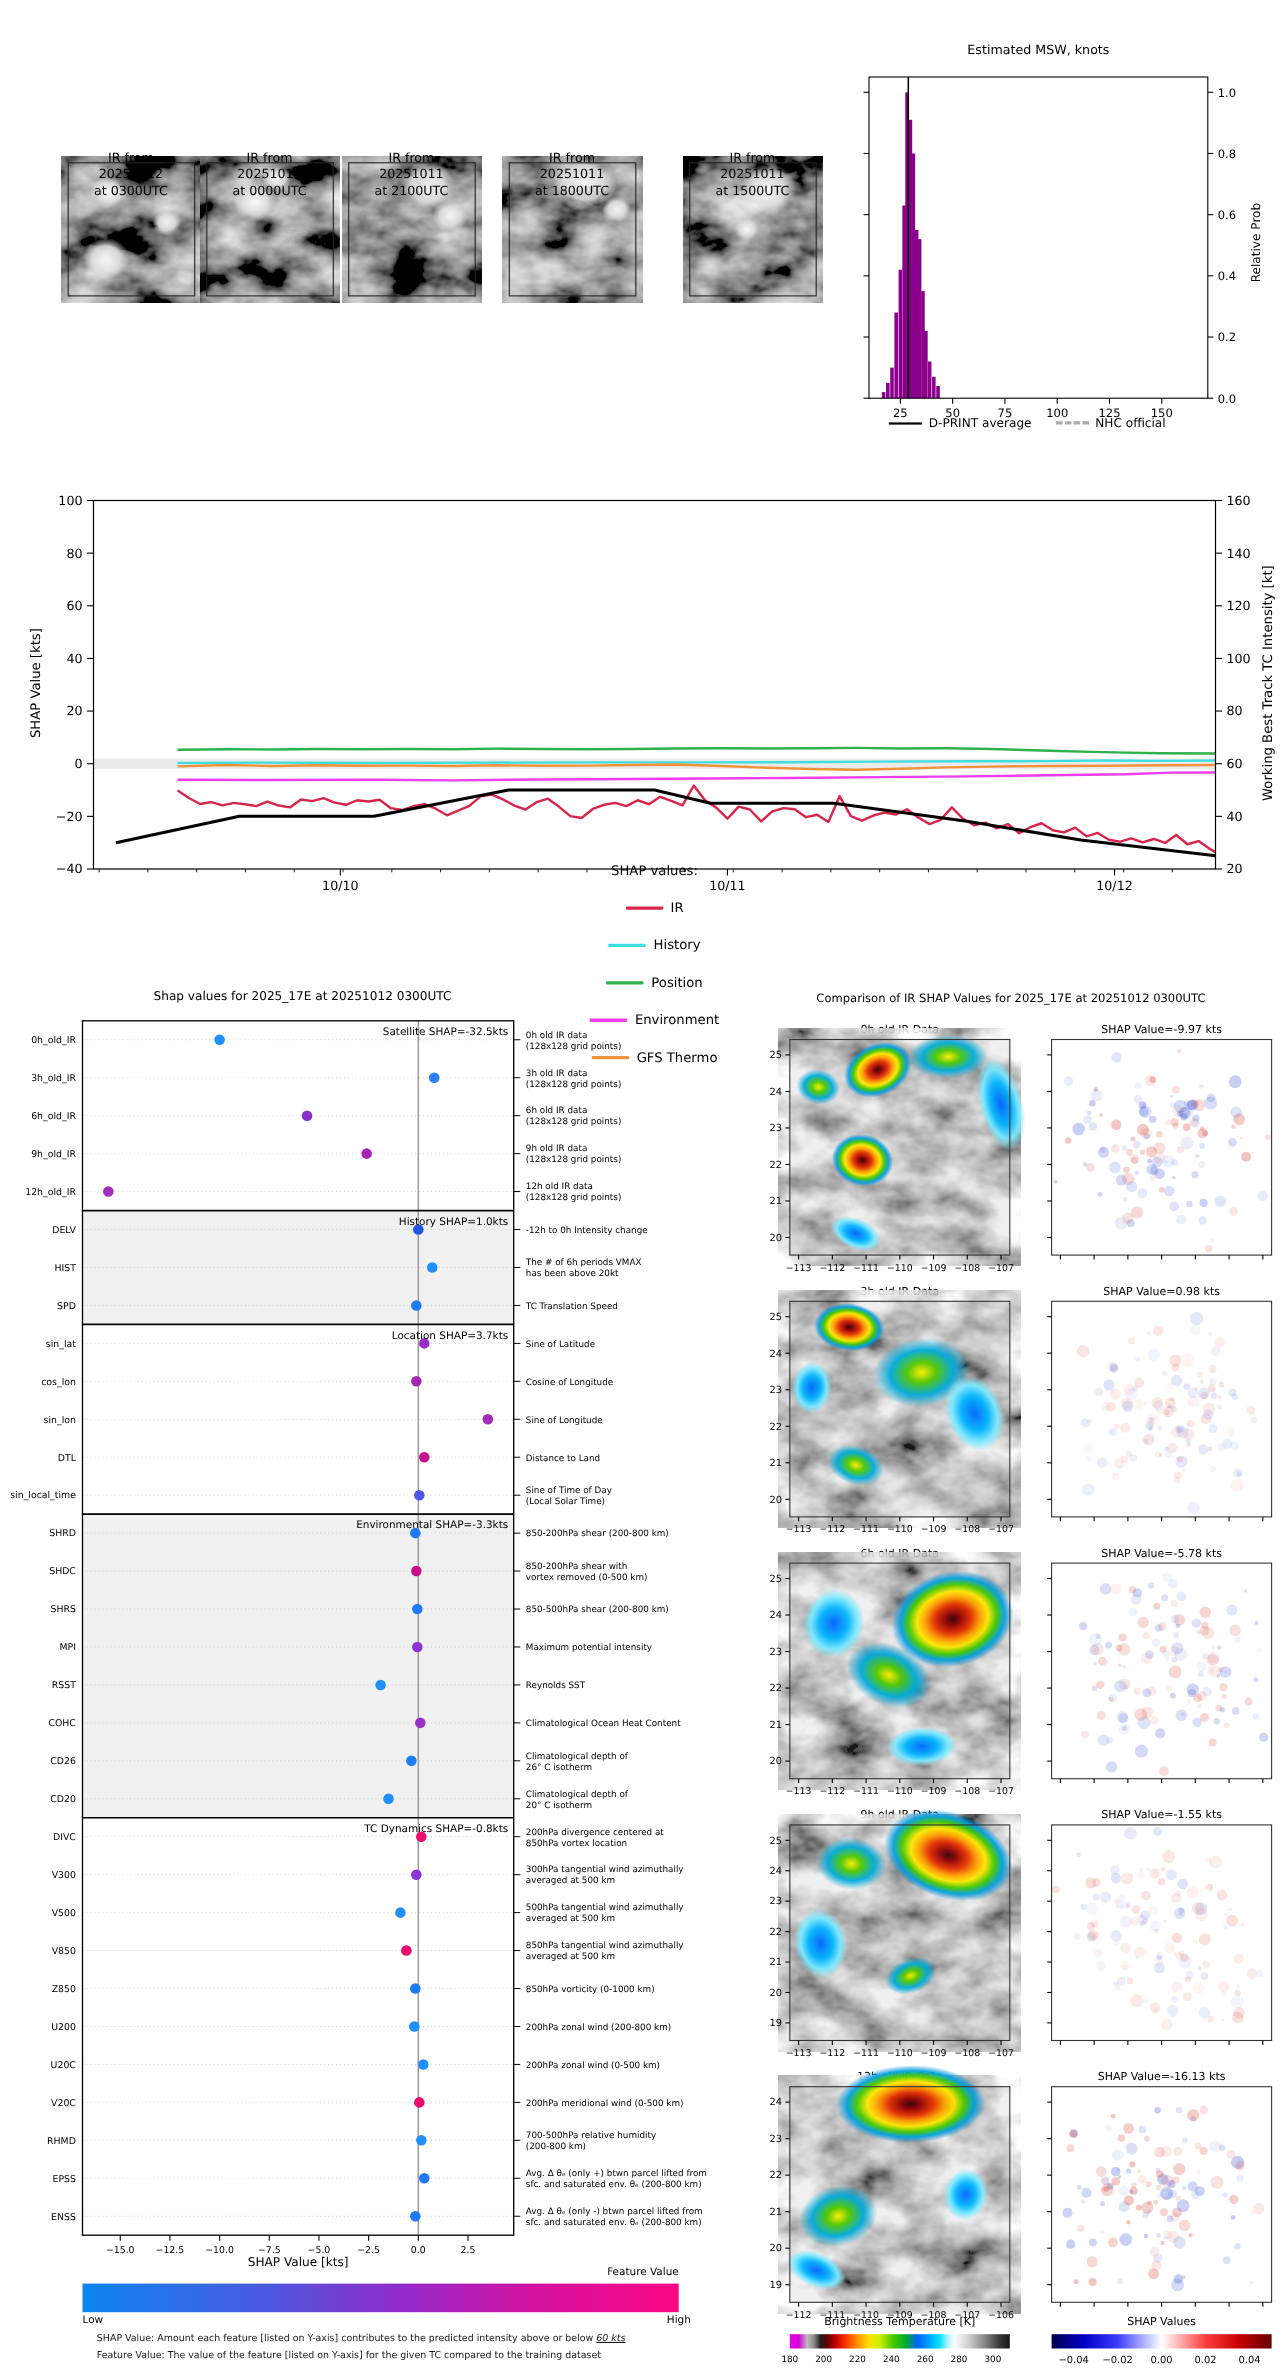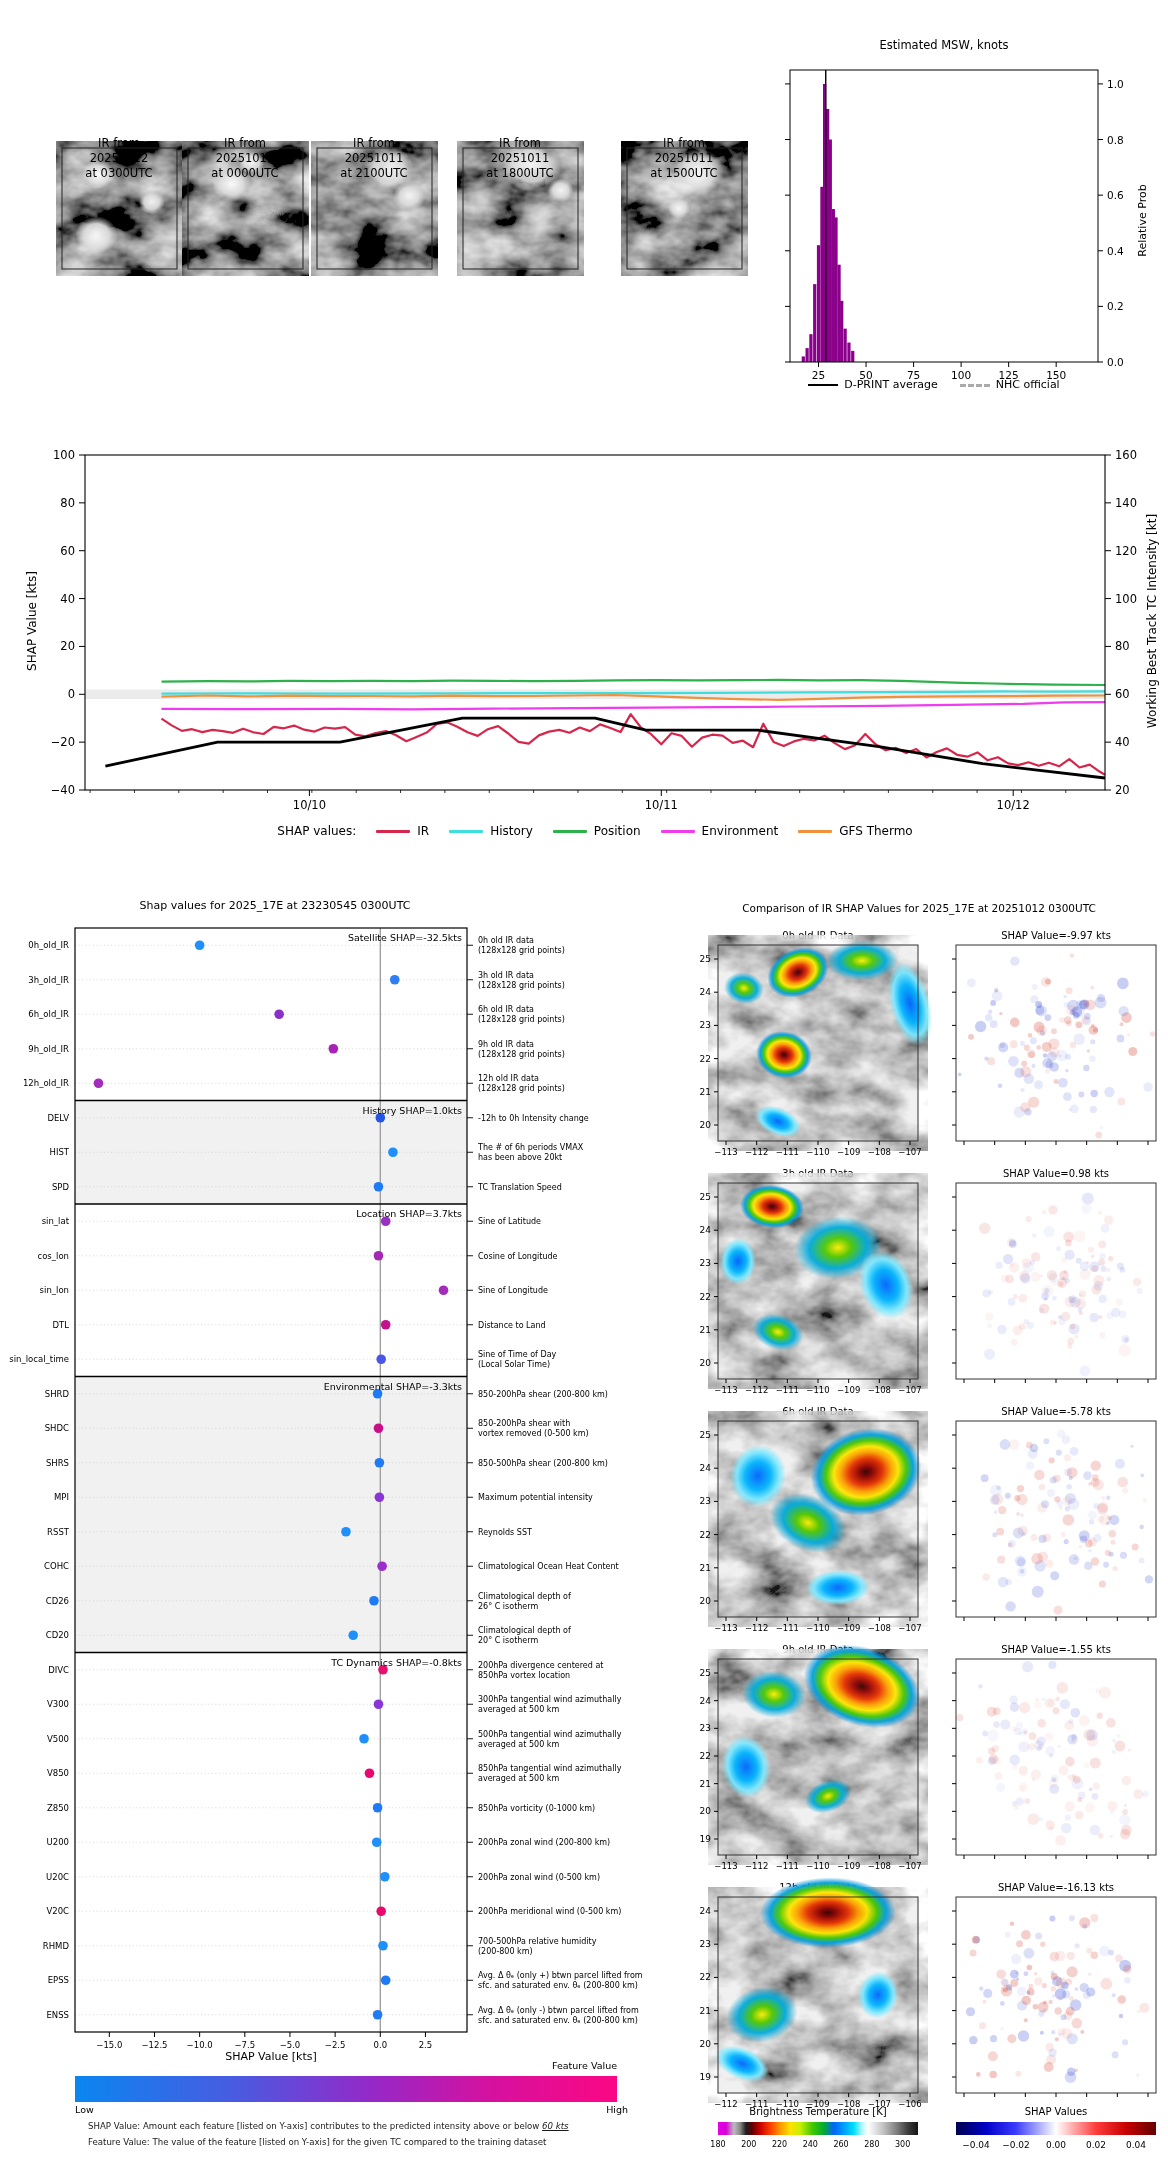--- a/index.html
+++ b/index.html
@@ -11,21 +11,21 @@
   .vlabel{position:absolute;white-space:nowrap;transform:rotate(-90deg);transform-origin:center center;text-align:center;}
   .cap{white-space:pre-line;line-height:1.3;font-size:11.5px;text-align:center;margin-top:44px;}
   #page-title{top:10px;left:0;width:1168px;font-size:15.5px;}
   #hist-title{top:38px;left:760px;width:368px;font-size:11.5px;}
   #hist-legend{top:378px;left:700px;width:468px;display:flex;justify-content:center;gap:22px;align-items:center;font-size:11px;}
   .hl-line{display:inline-block;width:30px;height:0;border-top:2.5px solid #000;margin-right:6px;vertical-align:middle;}
   .hl-dash{border-top:3.5px dashed #ababab;}
   #ts-title{top:420px;left:85px;width:1020px;font-size:13.5px;}
   #ts-year{top:812px;left:85px;width:1020px;font-size:11.5px;}
   .ts-leg{left:85px;width:1020px;display:flex;justify-content:center;gap:20px;align-items:center;font-size:12px;}
-  #ts-legend1{top:824px;}
+  #ts-legend1{top:784px;flex-direction:column;}
   #ts-legend2{top:854px;}
   .lg-line{display:inline-block;width:34px;height:3px;margin-right:7px;vertical-align:middle;border-radius:1px;}
   #bs-title{top:899px;left:45px;width:460px;font-size:11px;}
   #bs-xlabel{top:2050px;left:75px;width:392px;font-size:11px;}
   #fv-label{top:2060px;left:400px;width:217px;font-size:9.5px;}
   #fv-bar{top:2076px;left:75px;width:542px;height:26px;
     background:linear-gradient(90deg,#0a86f0 0%,#4a5ae0 30%,#9628c8 55%,#d411a0 76%,#fb0784 100%);}
   #fv-low{top:2104px;left:75px;font-size:9.5px;}
   #fv-high{top:2104px;left:528px;width:100px;font-size:9.5px;}
   .fnote{left:88px;width:660px;font-size:8.6px;color:#1a1a1a;}
@@ -1414,21 +1414,21 @@
   <div class="vlabel" style="top:614px;left:1022px;width:260px;font-size:12px;">Working Best Track TC Intensity [kt]</div>
   <div id="ts-legend1" class="abs ts-leg">
       <span>SHAP values:</span>
       <span><span class="lg-line" style="background: rgb(215, 38, 76);"></span><span>IR</span></span>
       <span><span class="lg-line" style="background: rgb(63, 222, 222);"></span><span>History</span></span>
       <span><span class="lg-line" style="background: rgb(46, 176, 74);"></span><span>Position</span></span>
       <span><span class="lg-line" style="background: rgb(238, 60, 238);"></span><span>Environment</span></span>
       <span><span class="lg-line" style="background: rgb(240, 146, 60);"></span><span>GFS Thermo</span></span>
     </div>
 
-  <div id="bs-title" class="abs ctr">Shap values for 2025_17E at 23230545 0300UTC</div>
+  <div id="bs-title" class="abs ctr">Shap values for 2025_17E at 20251012 0300UTC</div>
   <div id="bs-xlabel" class="abs ctr">SHAP Value [kts]</div>
   <div id="fv-label" class="abs right">Feature Value</div>
   <div id="fv-bar" class="abs"></div>
   <div id="fv-low" class="abs">Low</div>
   <div id="fv-high" class="abs right">High</div>
   <div id="fnote1" class="abs fnote"><span>SHAP Value: Amount each feature [listed on Y-axis] contributes to the predicted intensity above or below </span><span class="u">60 kts</span></div>
   <div id="fnote2" class="abs fnote">Feature Value: The value of the feature [listed on Y-axis] for the given TC compared to the training dataset</div>
 
   <div id="cmp-title" class="abs ctr">Comparison of IR SHAP Values for 2025_17E at 20251012 0300UTC</div>
   <div id="bt-title" class="abs ctr cb-title">Brightness Temperature [K]</div>

